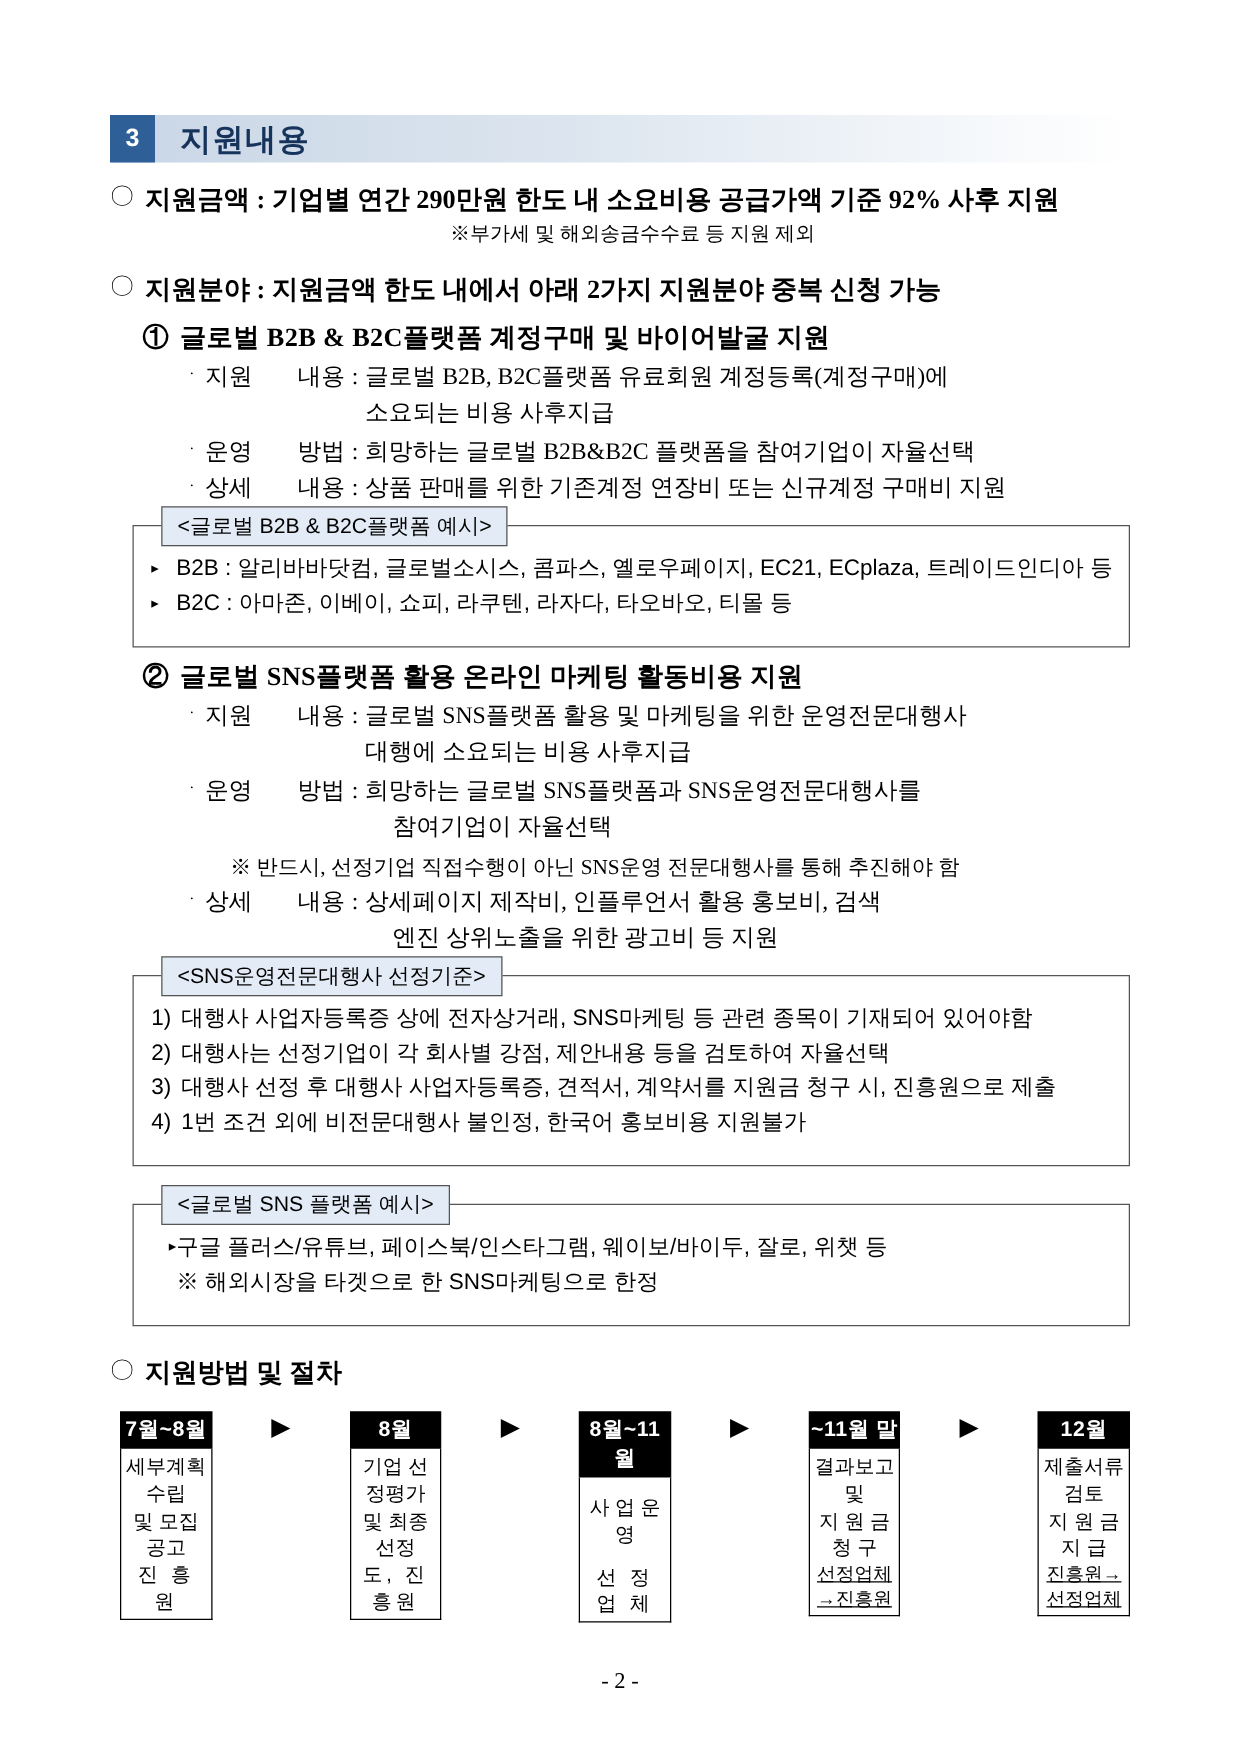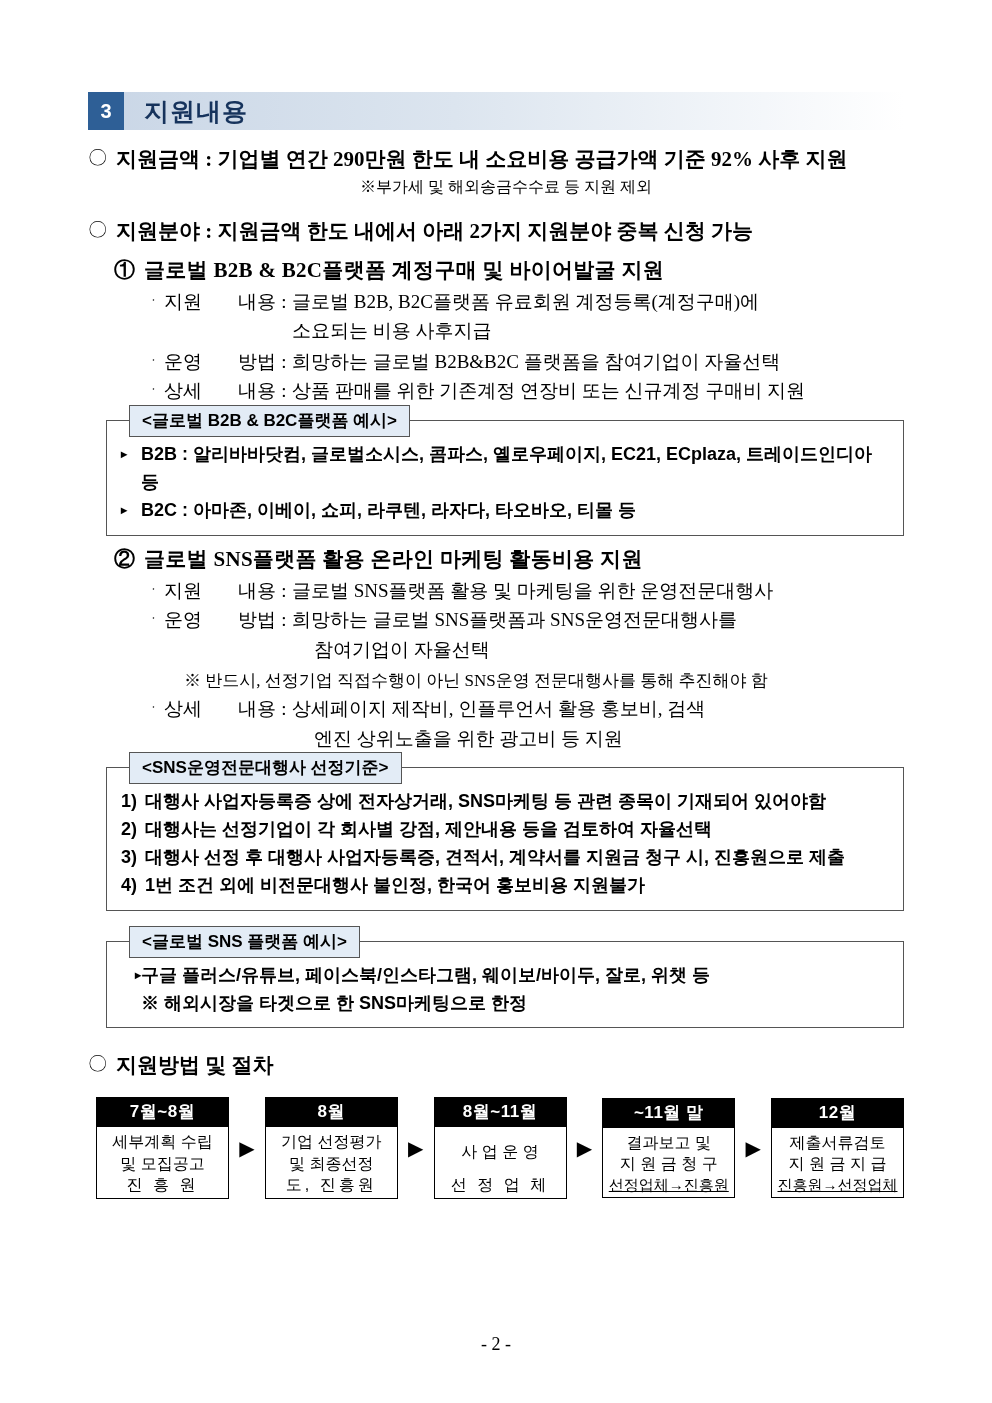--- a/index.html
+++ b/index.html
@@ -145,23 +145,22 @@
   }
 
   
   .boxwrap {
     position: relative;
     margin: 14px 0 6px 0;
     padding-left: 18px;
   }
   .box {
     border: 1px solid #555555;
-    padding: 12px 12px 10px 14px;
+    padding: 12px 12px 20px 14px;
     position: relative;
-    font-weight: bold;
   }
   .box-title {
     position: absolute;
     top: -16px;
     left: 22px;
     background: #e3ecf6;
     border: 1px solid #555555;
     font-family: "Liberation Sans", sans-serif;
     font-size: 17px;
     padding: 3px 12px 4px 12px;
@@ -185,23 +184,24 @@
   }
   .box-line .numlbl {
     width: 24px;
     min-width: 24px;
   }
   .box-line .blank { width: 20px; min-width: 20px; }
 
   
   .flow {
     display: flex;
-    align-items: center;
+    align-items: flex-start;
     margin-top: 16px;
     padding-left: 8px;
+    gap: 45px;
   }
   .flow-step {
     width: 134px;
   }
   .flow-head {
     background: #000000;
     color: #ffffff;
     font-family: "Liberation Sans", sans-serif;
     font-weight: bold;
     font-size: 17px;
@@ -334,20 +334,21 @@
 
     <div class="dash-row">
       <span class="dot">ㆍ</span>
       <span class="lbl">
         <span>지원</span>
         <span>내용</span>
       </span>
       <span class="colon">:</span>
       <span class="txt">글로벌 SNS플랫폼 활용 및 마케팅을 위한 운영전문대행사</span>
     </div>
+    <div class="cont-row">대행에 소요되는 비용 사후지급</div>
 
     <div class="dash-row">
       <span class="dot">ㆍ</span>
       <span class="lbl">
         <span>운영</span>
         <span>방법</span>
       </span>
       <span class="colon">:</span>
       <span class="txt">희망하는 글로벌 SNS플랫폼과 SNS운영전문대행사를</span>
     </div>

